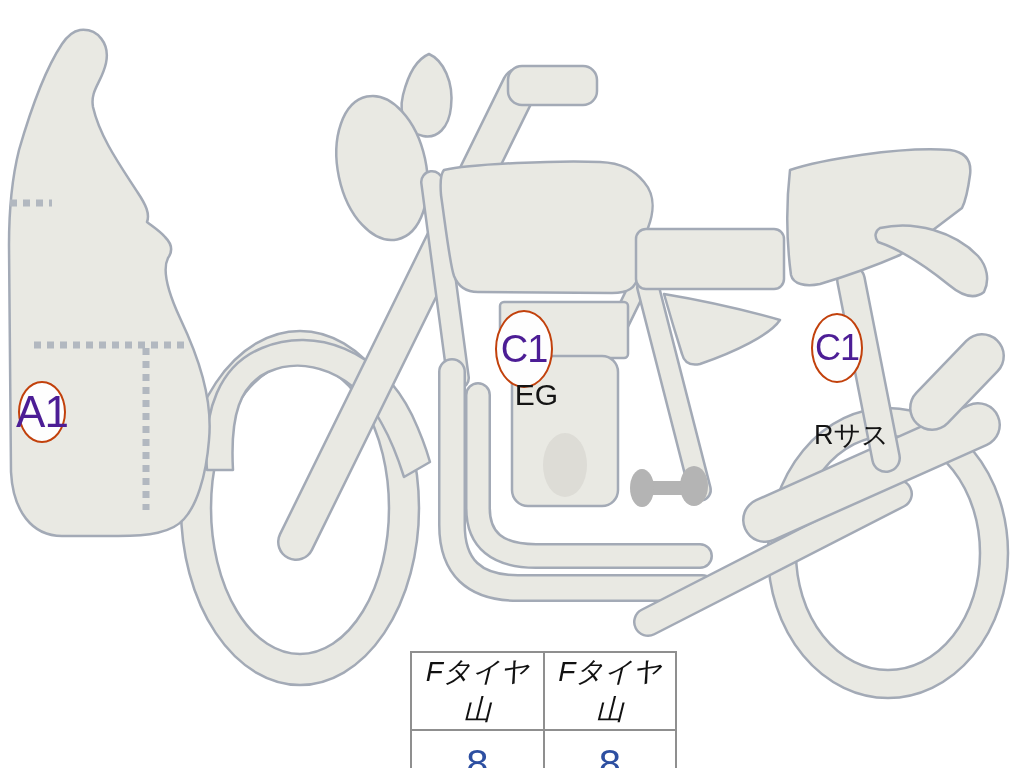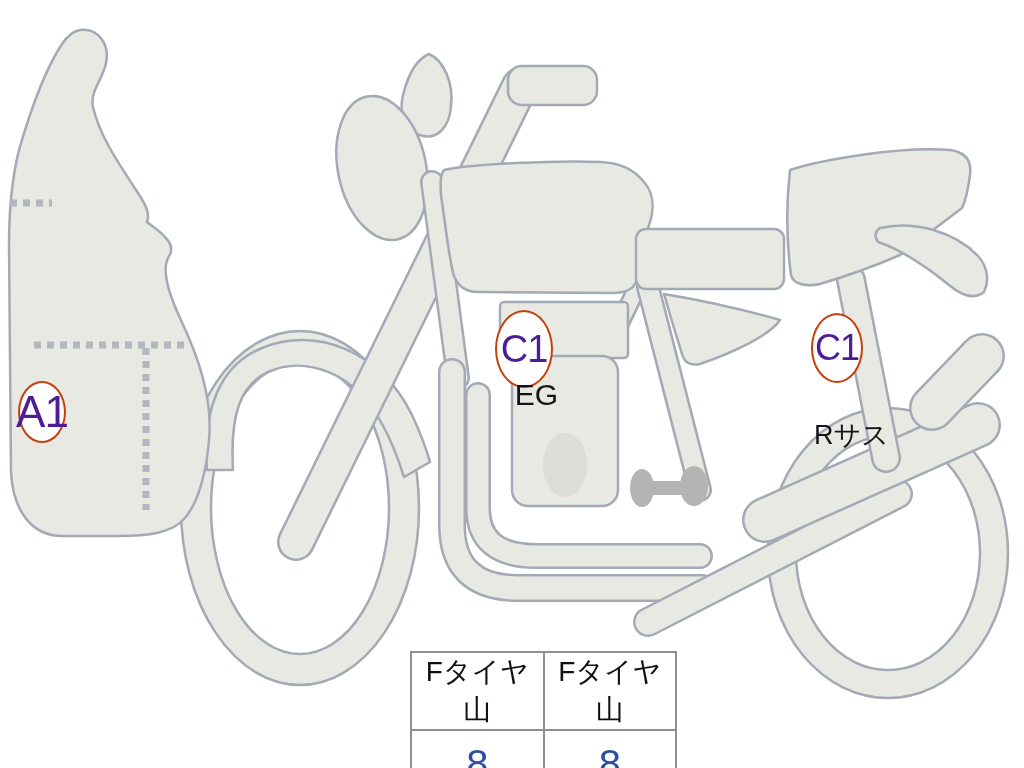--- a/index.html
+++ b/index.html
@@ -16,21 +16,21 @@
 
   .part-label{position:absolute;color:#141414;line-height:1.1;white-space:nowrap;}
   .label-fcowl{left:18px;top:440px;font-size:28px;}
   .label-eg{left:512px;top:378px;width:46px;font-size:30px;text-align:right;}
   .label-rsus{left:814px;top:377px;font-size:27px;margin-top:44px;}
 
   table.tire-table{position:absolute;left:410px;top:651px;width:267px;
          border-collapse:collapse;table-layout:fixed;background:#ffffff;
          border:2px solid #8f8f8f;border-bottom:5px solid #6e6e6e;}
   .tire-table th{border:2px solid #8f8f8f;height:44px;font-size:28px;font-weight:normal;
-         color:#111111;text-align:center;vertical-align:middle;padding:0;}
+         color:#111111;text-align:center;vertical-align:middle;padding:0;font-style:italic;}
   .tire-table td{border:2px solid #8f8f8f;height:67px;font-size:40px;color:#2d4fa1;
          text-align:center;vertical-align:middle;padding:0;}
 </style>
 </head>
 <body>
 
 <div id="stage">
 
   <svg id="bike-svg" width="1024" height="768" viewBox="0 0 1024 768">
     <g stroke="#a3aab6" stroke-width="2.5" fill="#e9e9e3" stroke-linejoin="round" stroke-linecap="round">

